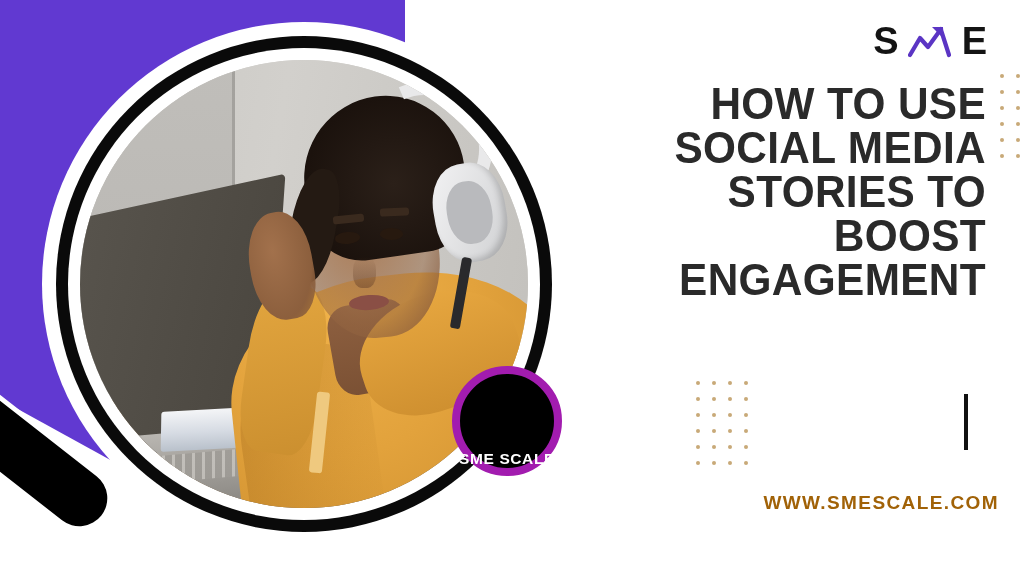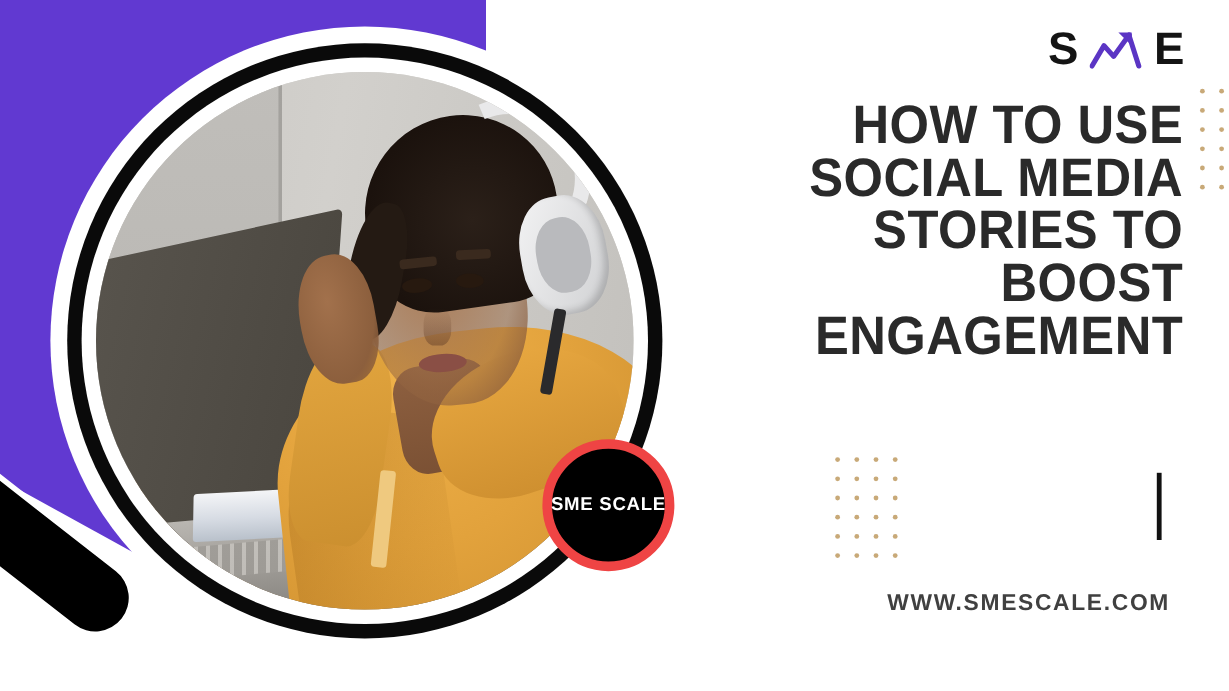--- a/index.html
+++ b/index.html
@@ -259,22 +259,22 @@
     width:2.2%; height:16%;
     background:#2a2a2c; border-radius:3px; transform:rotate(10deg);
   }
 
   
   .badge {
     position:absolute; left:452px; top:366px;
     width:110px; height:110px;
     border-radius:50%;
     background:#000;
-    border:8px solid #ef4444;
-    display:flex; align-items:center; justify-content:center;
+    border:8px solid #a21caf;
+    display:flex; align-items:flex-end; justify-content:center;
     z-index:6;
   }
   .badge span {
     color:#fff; font-size:15.5px; font-weight:700;
     letter-spacing:.6px; white-space:nowrap;
   }
 
   
   .logo {
     position:absolute; right:38px; top:22px;
@@ -298,22 +298,22 @@
     font-size:45px;
     line-height:.98;
     letter-spacing:.4px;
     font-family:"Liberation Sans Narrow","Liberation Sans", sans-serif;
     transform:scaleX(.94);
     transform-origin:right top;
   }
   .headline div { white-space:nowrap; }
 
   .url {
-    position:absolute; right:49px; top:492px;
-    font-size:19px; font-weight:700; color:#404040;
+    position:absolute; right:25px; top:492px;
+    font-size:19px; font-weight:700; color:#a16207;
     letter-spacing:1.4px;
   }
 
   .vline {
     position:absolute; left:964px; top:394px;
     width:4px; height:56px; background:#111;
   }
 
   .dots-right { position:absolute; left:1000px; top:74px; }
   .dots-mid   { position:absolute; left:696px; top:381px; }

